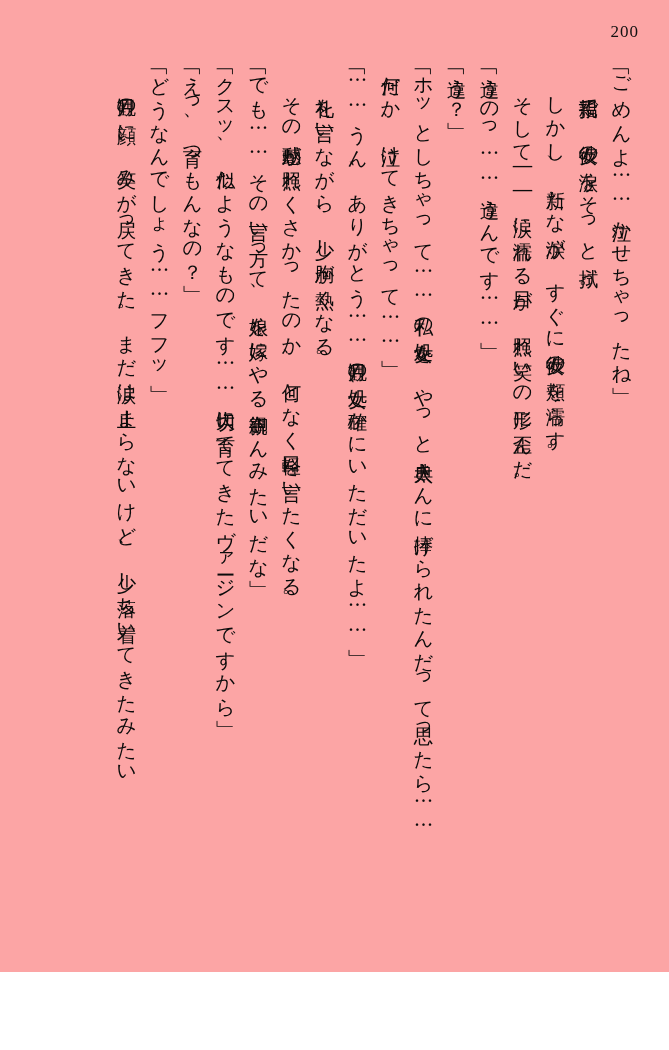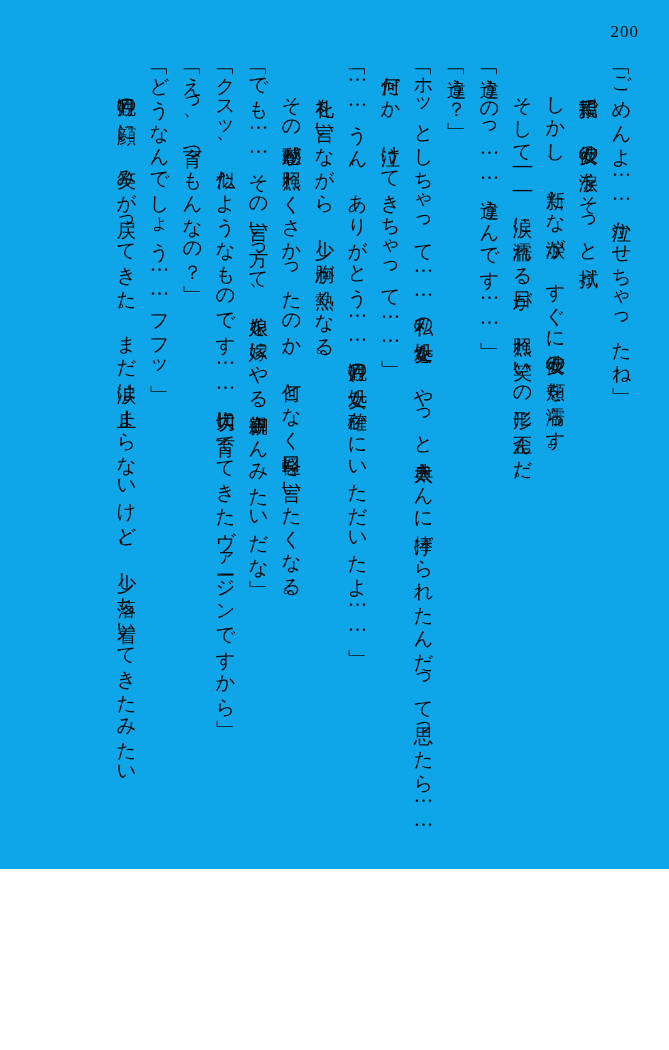--- a/index.html
+++ b/index.html
@@ -13,22 +13,22 @@
     font-family: "Liberation Serif", "DejaVu Serif", serif;
     color: #000000;
     overflow: hidden;
     position: relative;
   }
   .page {
     position: absolute;
     left: 0;
     top: 0;
     width: 669px;
-    height: 869px;
-    background: #0ea5e9;
+    height: 972px;
+    background: #fca5a5;
   }
   .page-number {
     position: absolute;
     top: 22px;
     right: 30px;
     font-size: 17px;
     letter-spacing: 1px;
     font-family: "Liberation Serif", "DejaVu Serif", serif;
     color: #111111;
   }

